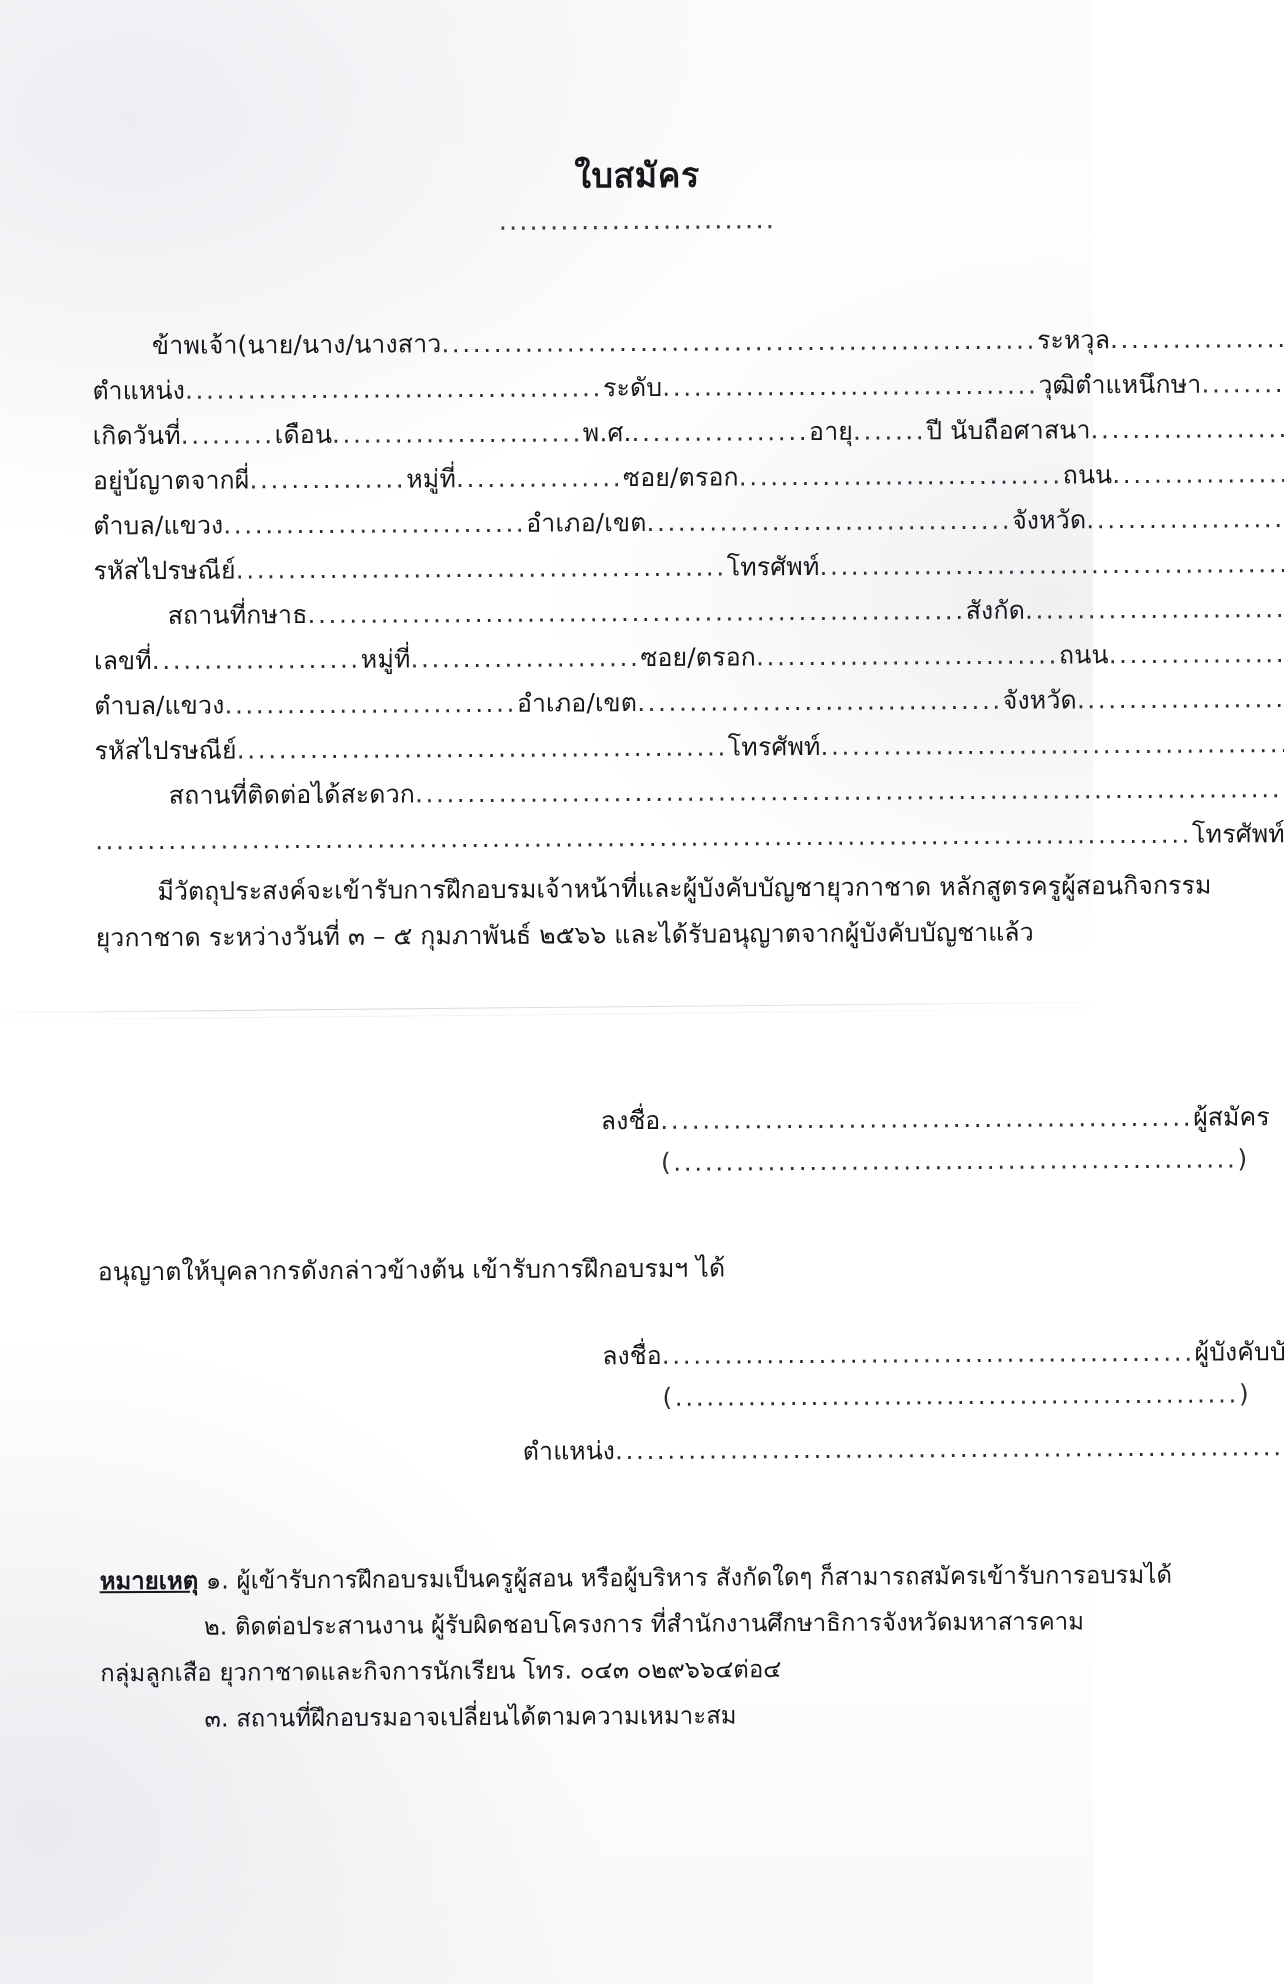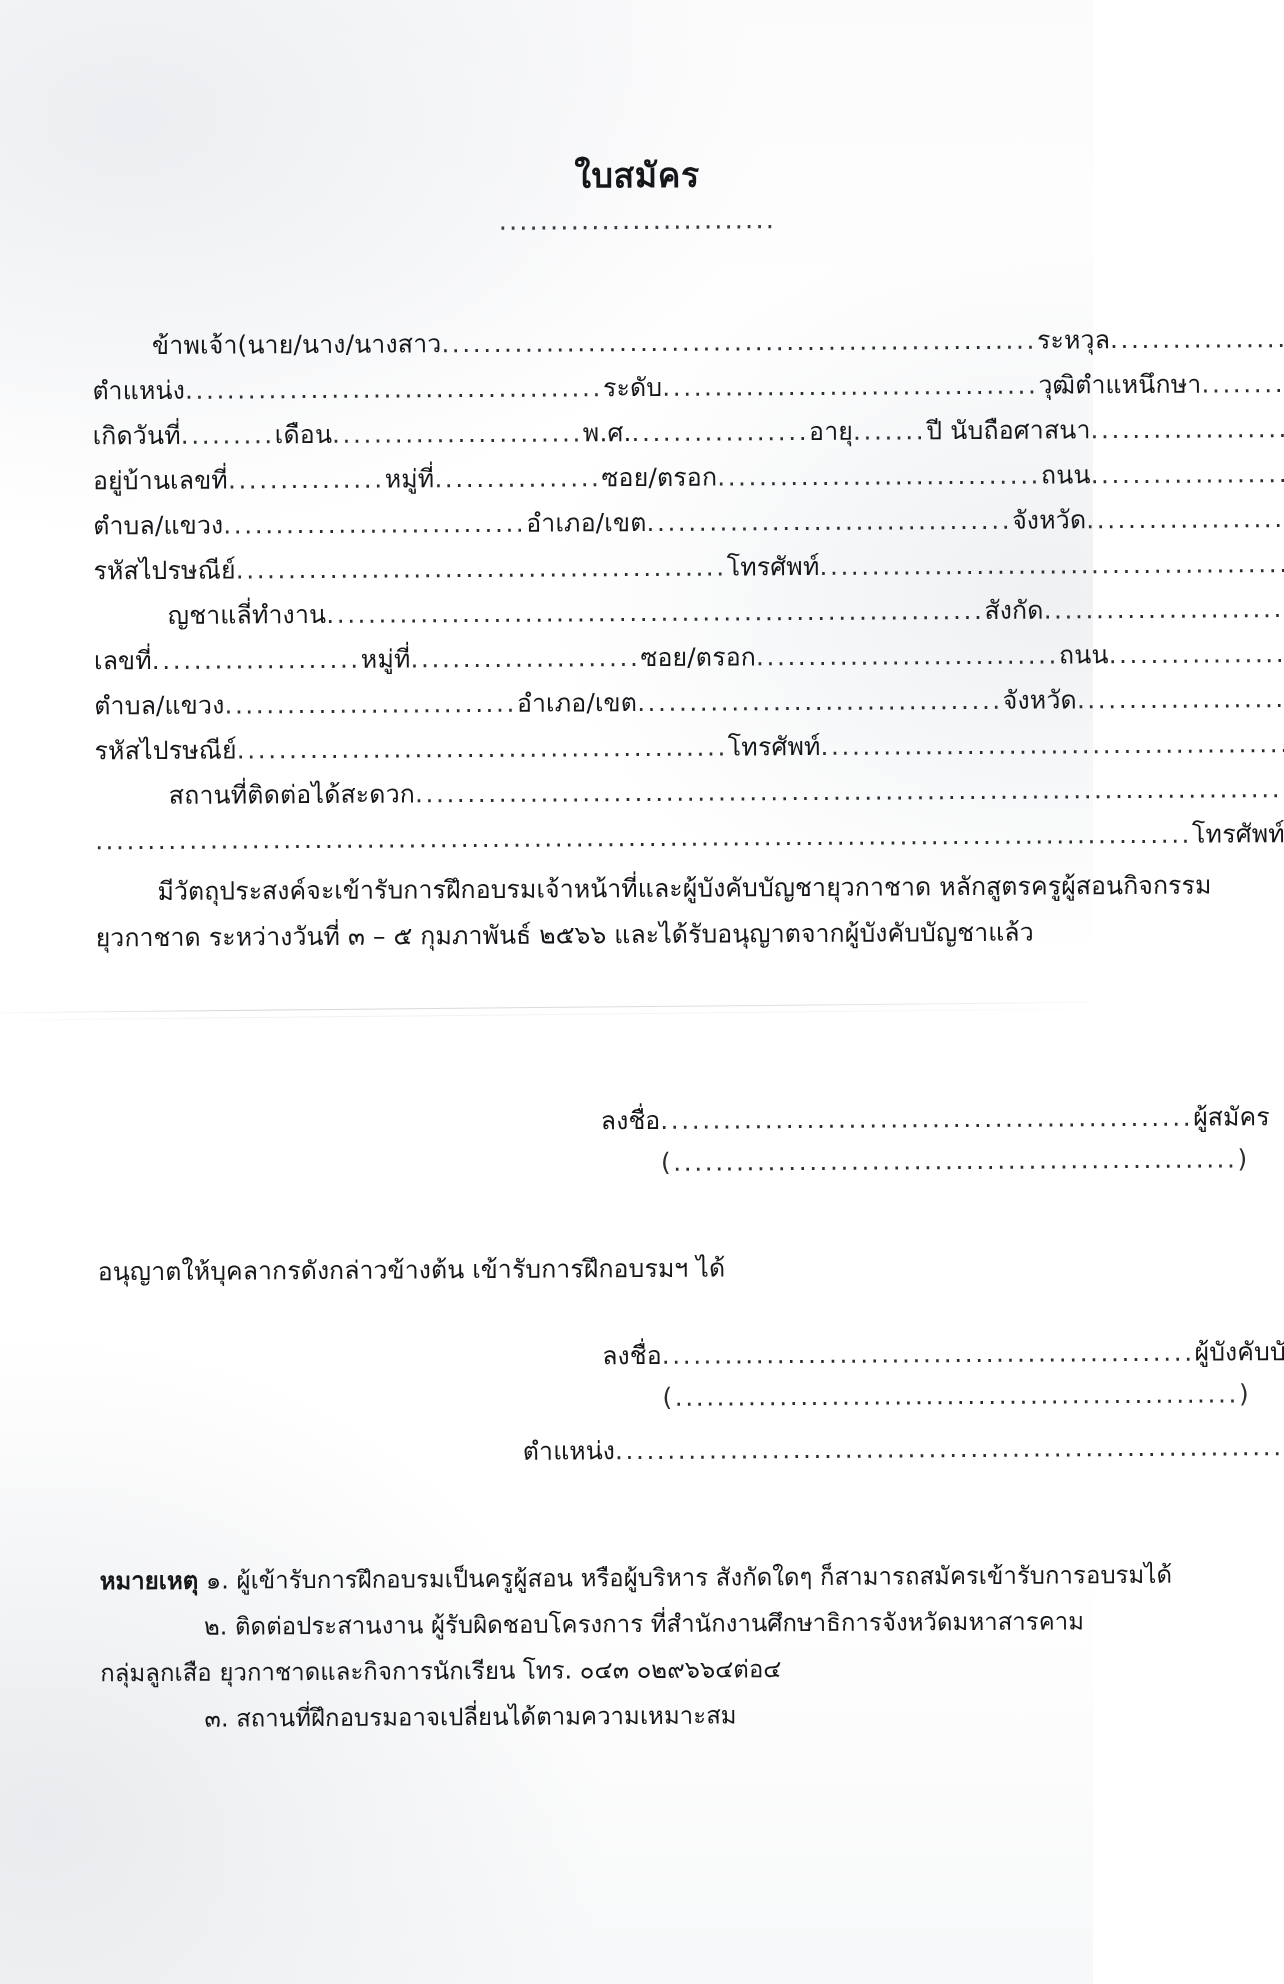--- a/index.html
+++ b/index.html
@@ -116,20 +116,21 @@
 
   .note-block {
     position: absolute;
     left: 96px;
     top: 1555px;
     width: 1120px;
     font-size: 24px;
     line-height: 46px;
   }
   .note-label {
+    text-decoration: underline;
     font-weight: 700;
   }
   .note-indent { padding-left: 104px; }
   .note-hang { padding-left: 0px; }
   .r-pad-520 { padding-left: 520px; }
   .r-pad-600 { padding-left: 600px; }
   .r-pad-660 { padding-left: 660px; }
 </style>
 </head>
 <body>
@@ -152,33 +153,33 @@
 
       <div class="ln">
         <span>ตำแหน่ง</span><span class="dots">........................................</span><span>ระดับ</span><span class="dots">....................................</span><span>วุฒิตำแหนึกษา</span><span class="dots">......................................</span>
       </div>
 
       <div class="ln">
         <span>เกิดวันที่</span><span class="dots">.........</span><span>เดือน</span><span class="dots">........................</span><span>พ.ศ.</span><span class="dots">.................</span><span>อายุ</span><span class="dots">.......</span><span>ปี นับถือศาสนา</span><span class="dots">........................................</span>
       </div>
 
       <div class="ln">
-        <span>อยู่บ้านเลขที่</span><span class="dots">...............</span><span>หมู่ที่</span><span class="dots">................</span><span>ซอย/ตรอก</span><span class="dots">...............................</span><span>ถนน</span><span class="dots">........................</span>
+        <span>อยู่บ้ญาตจากผี่</span><span class="dots">...............</span><span>หมู่ที่</span><span class="dots">................</span><span>ซอย/ตรอก</span><span class="dots">...............................</span><span>ถนน</span><span class="dots">........................</span>
       </div>
 
       <div class="ln">
         <span>ตำบล/แขวง</span><span class="dots">.............................</span><span>อำเภอ/เขต</span><span class="dots">...................................</span><span>จังหวัด</span><span class="dots">.......................</span>
       </div>
 
       <div class="ln">
         <span>รหัสไปรษณีย์</span><span class="dots">...............................................</span><span>โทรศัพท์</span><span class="dots">...................................................</span>
       </div>
 
       <div class="ln indent2">
-        <span>ญชาแลี่ทำงาน</span><span class="dots">...............................................................</span><span>สังกัด</span><span class="dots">.........................................</span>
+        <span>สถานที่กษาธ</span><span class="dots">...............................................................</span><span>สังกัด</span><span class="dots">.........................................</span>
       </div>
 
       <div class="ln">
         <span>เลขที่</span><span class="dots">....................</span><span>หมู่ที่</span><span class="dots">......................</span><span>ซอย/ตรอก</span><span class="dots">.............................</span><span>ถนน</span><span class="dots">.......................</span>
       </div>
 
       <div class="ln">
         <span>ตำบล/แขวง</span><span class="dots">............................</span><span>อำเภอ/เขต</span><span class="dots">...................................</span><span>จังหวัด</span><span class="dots">.......................</span>
       </div>
 

